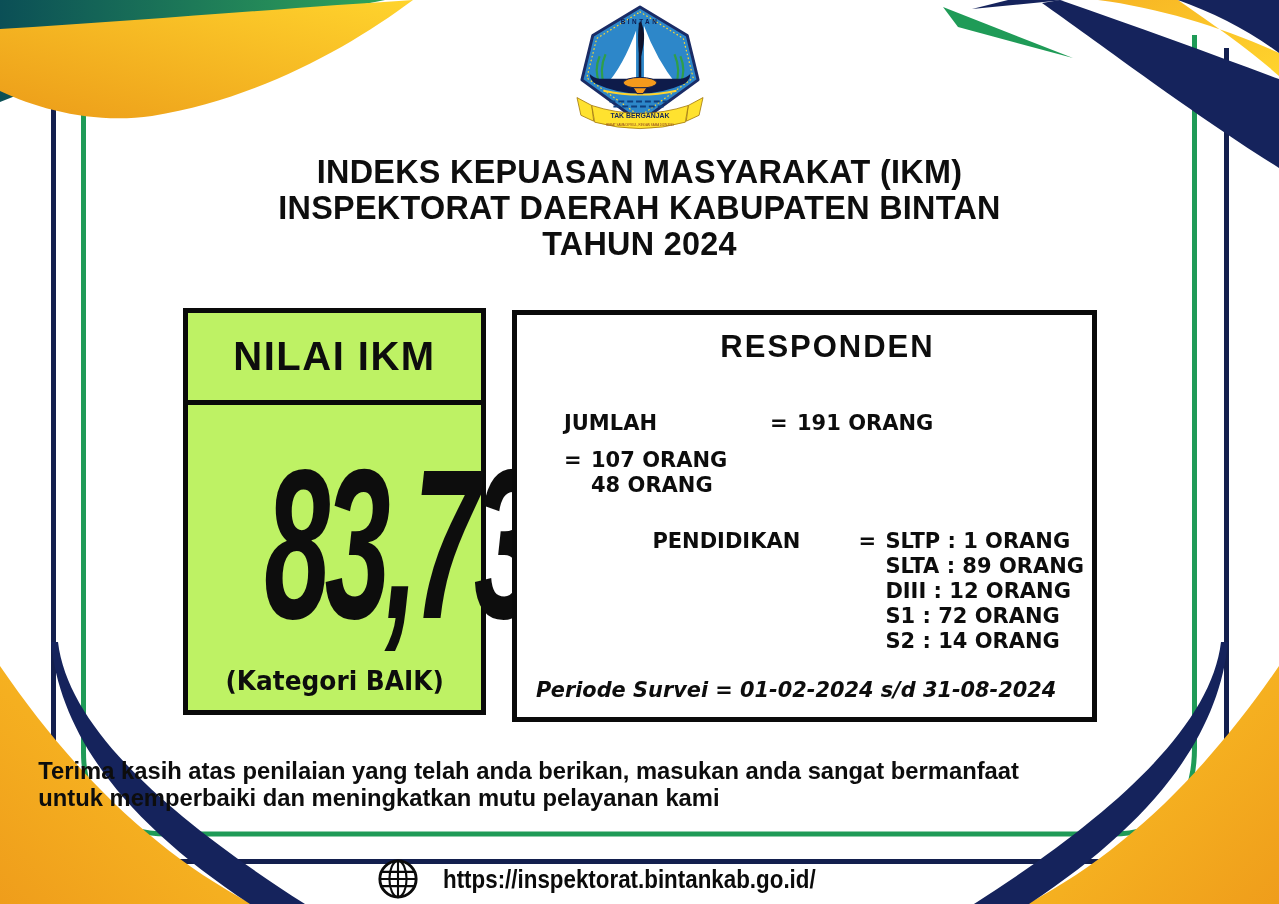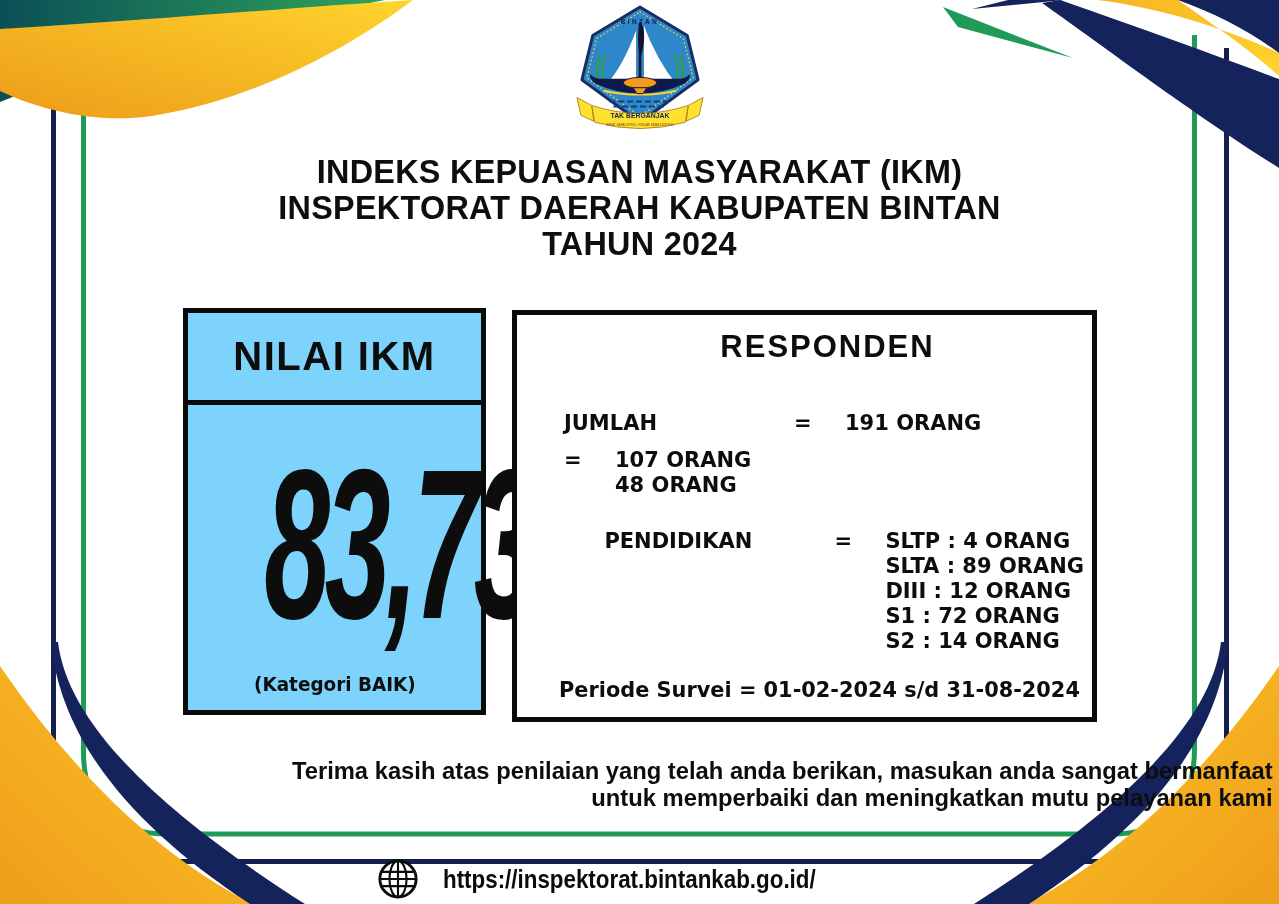--- a/index.html
+++ b/index.html
@@ -11,48 +11,48 @@
   
   .logo{position:absolute;left:572px;top:5px;width:136px;height:130px;}
 
   
   .title{position:absolute;left:0;right:0;top:154px;text-align:center;
          font-weight:bold;font-size:33px;line-height:36px;letter-spacing:.3px;color:#0e0e0e;}
   .title span{display:block;transform:scaleX(.98);}
 
   
   .score-card{position:absolute;left:183px;top:308px;width:303px;height:407px;
-              border:5px solid #0a0a0a;box-sizing:border-box;background:#7dd3fc;}
+              border:5px solid #0a0a0a;box-sizing:border-box;background:#bef264;}
   .score-head{height:87px;border-bottom:5px solid #0a0a0a;display:flex;align-items:center;
               justify-content:center;font-weight:bold;font-size:40px;letter-spacing:1.5px;}
   .score-value{margin-top:44px;height:190px;line-height:190px;text-align:center;
                font-weight:bold;font-size:185px;white-space:nowrap;font-style:italic;}
   .score-value span{display:inline-block;transform:scale(.64,1.15);letter-spacing:-8px;}
   .score-cat{position:absolute;left:0;right:0;bottom:14px;text-align:center;
-             font-family:"DejaVu Sans",sans-serif;font-weight:bold;font-size:20px;}
+             font-family:"DejaVu Sans",sans-serif;font-weight:bold;font-size:27px;}
   .score-cat span{display:inline-block;transform:scaleX(.92);}
 
   
   .resp-card{position:absolute;left:512px;top:310px;width:585px;height:412px;
              border:5px solid #0a0a0a;box-sizing:border-box;background:#fff;}
   .resp-head{margin-top:14px;text-align:center;font-weight:bold;font-size:31px;letter-spacing:2px;margin-left:46px;}
   .resp-rows{position:absolute;left:47px;top:96px;right:8px;}
   .resp-row{display:flex;align-items:flex-start;font-family:"DejaVu Sans",sans-serif;
-            font-weight:bold;font-size:21px;line-height:25px;gap:24px;}
+            font-weight:bold;font-size:21px;line-height:25px;}
   .resp-row:nth-child(2){margin-top:12px;}
   .resp-row:nth-child(3){margin-top:31px;justify-content:flex-end;}
   .resp-row .lbl{width:206px;flex:none;}
   .resp-row .eq{width:27px;flex:none;}
-  .resp-period{position:absolute;left:0;right:4px;bottom:15px;text-align:right;
-               font-family:"DejaVu Sans",sans-serif;font-weight:bold;font-size:21.5px;white-space:nowrap;}
+  .resp-period{position:absolute;left:0;right:16px;bottom:15px;text-align:center;
+               font-family:"DejaVu Sans",sans-serif;font-weight:bold;font-size:21.5px;white-space:nowrap;font-style:italic;}
   .resp-period span{display:inline-block;transform:scaleX(.97);}
 
   
-  .thanks{position:absolute;left:0;right:0;top:757px;text-align:right;
-          font-weight:bold;font-size:24px;line-height:27px;color:#0d0d0d;}
+  .thanks{position:absolute;left:0;right:0;top:757px;text-align:left;
+          font-weight:bold;font-size:24px;line-height:27px;color:#0d0d0d;padding-left:32px;}
   .thanks span{display:block;transform:scaleX(.99);}
 
   
   .footer{position:absolute;left:0;right:0;top:855px;height:48px;z-index:3;
           display:flex;align-items:center;justify-content:center;
           font-weight:bold;font-size:26px;color:#0b0b0b;}
   .footer .txt{display:inline-block;transform:scaleX(.86);transform-origin:left center;white-space:nowrap;}
   .footer .grp{display:flex;align-items:center;gap:24px;}
   .footer .gap{width:26px;}
 </style>
@@ -159,21 +159,21 @@
             <span class="eq">=</span>
             <span class="vals">
               <div>107 ORANG</div>
               <div>48 ORANG</div>
             </span>
           </div>
           <div class="resp-row">
             <span class="lbl">PENDIDIKAN</span>
             <span class="eq">=</span>
             <span class="vals">
-              <div>SLTP : 4 ORANG</div>
+              <div>SLTP : 1 ORANG</div>
               <div>SLTA : 89 ORANG</div>
               <div>DIII : 12 ORANG</div>
               <div>S1 : 72 ORANG</div>
               <div>S2 : 14 ORANG</div>
             </span>
           </div>
         </div>
       <div class="resp-period">
         <span>Periode Survei = 01-02-2024 s/d 31-08-2024</span>
       </div>

